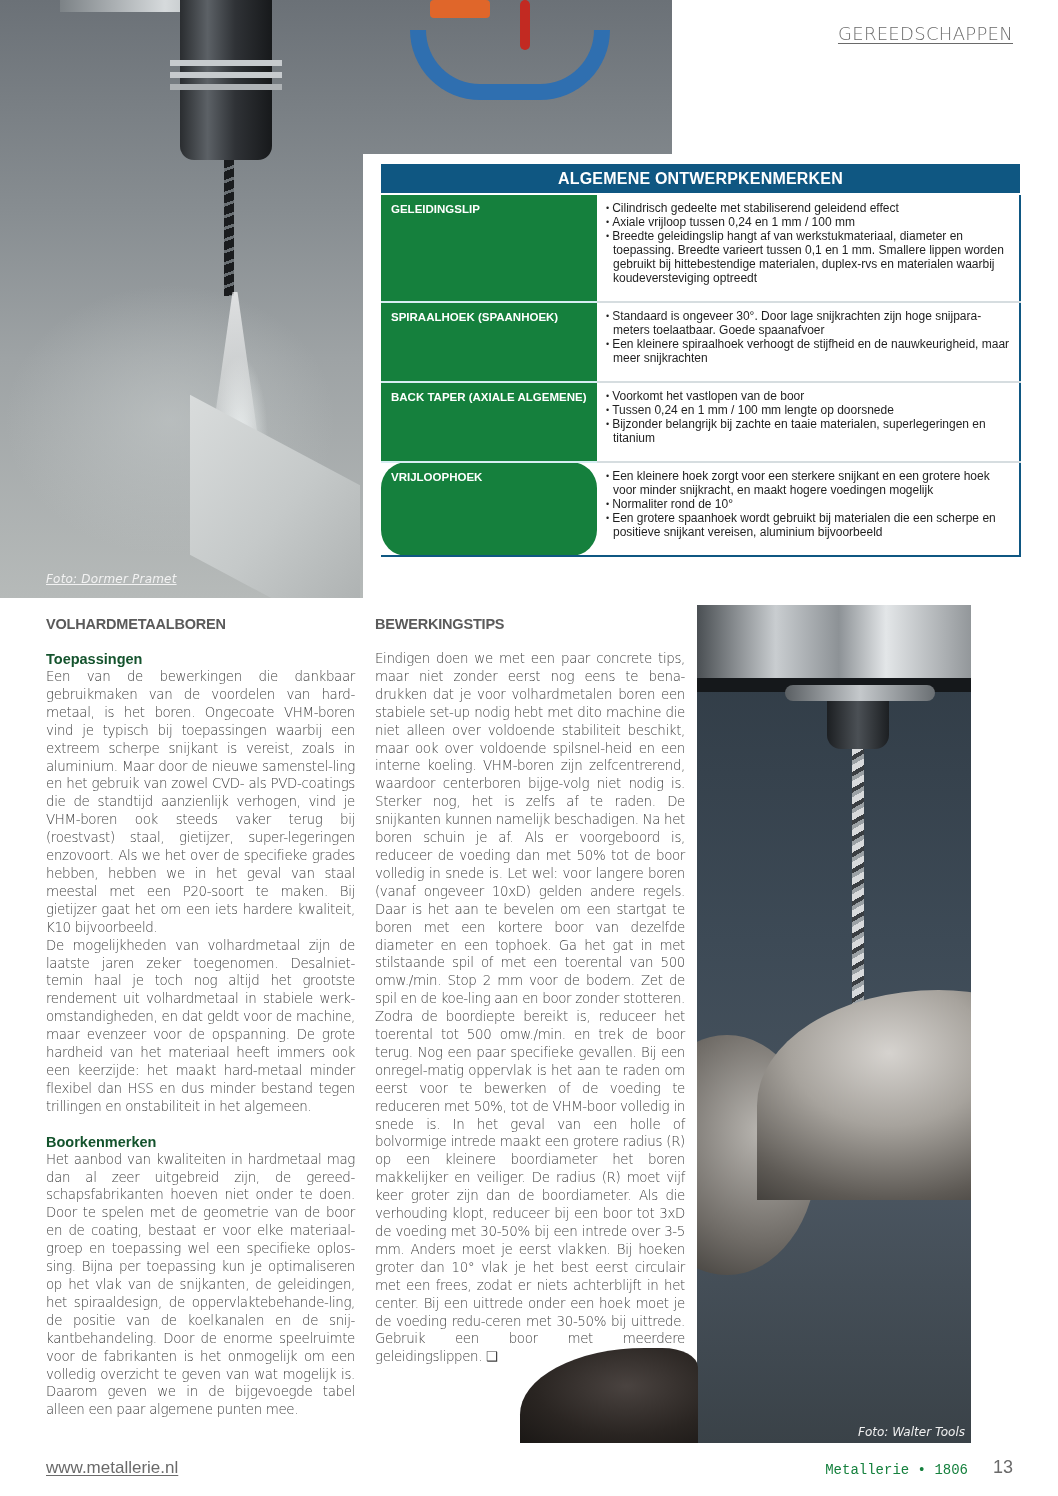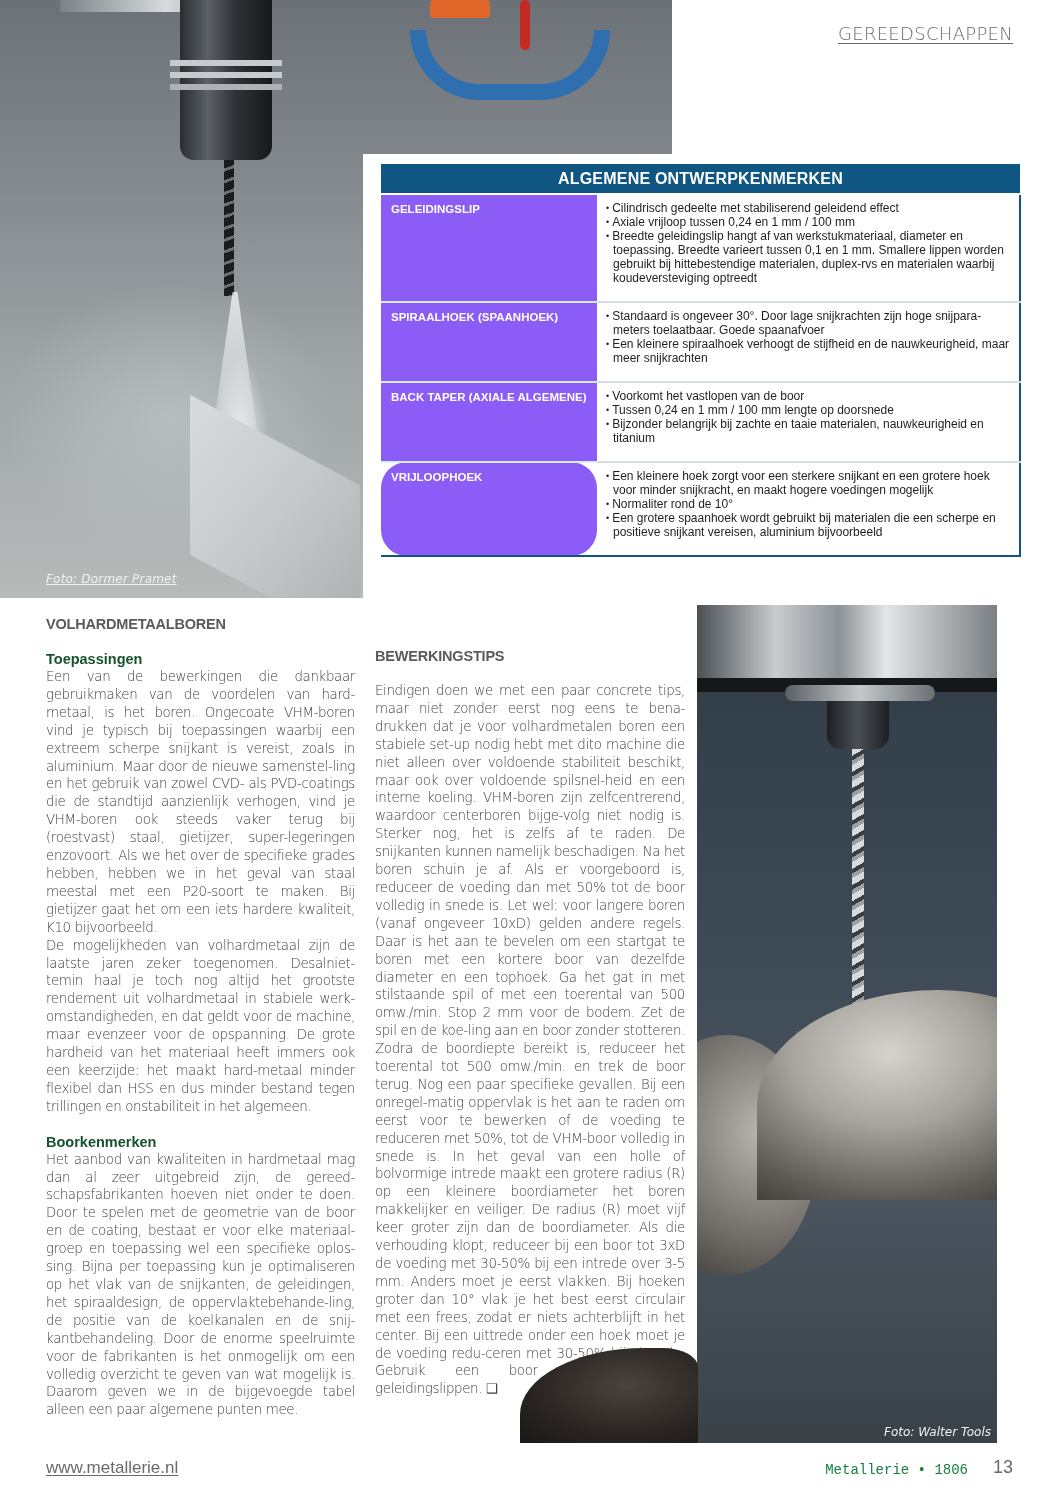--- a/index.html
+++ b/index.html
@@ -69,54 +69,54 @@
     }
     .spec-table { width: 640px; border-collapse: collapse; font-family: "Liberation Sans", sans-serif; margin-left: 8px; }
     .spec-table .thead-cell {
       background: #0f5782; color: #ffffff; text-align: center;
       font-weight: bold; font-size: 16px; height: 30px; letter-spacing: 0.2px;
       border-bottom: 2px solid #ffffff;
     }
     .spec-table td { vertical-align: top; border-bottom: 2px solid #d6dde0; }
     .spec-table tr:last-child td { border-bottom: 2px solid #0f5782; border-radius: 26px; }
     .spec-table .label-cell {
-      background: #8b5cf6; color: #ffffff; font-weight: bold; font-size: 11.5px;
+      background: #15803d; color: #ffffff; font-weight: bold; font-size: 11.5px;
       width: 216px; padding: 8px 10px;
       border-bottom: 2px solid #d7eef3;
     }
     .spec-table .desc-cell {
       font-size: 12px; color: #1f1f1f; padding: 6px 8px 16px 8px; line-height: 14px;
       border-right: 2px solid #0f5782;
     }
     .bullet { display: block; padding-left: 8px; text-indent: -7px; }
     .bullet::before { content: "\2022"; margin-right: 3px; font-size: 9px; vertical-align: 1px; }
 
     
     .col { position: absolute; font-family: "DejaVu Sans", sans-serif; color: #3e3e3e; }
     .col-left { left: 46px; top: 614px; width: 309px; }
-    .col-mid { left: 375px; top: 646px; width: 310px; }
+    .col-mid { left: 375px; top: 614px; width: 310px; }
     .h-section {
       font-family: "Liberation Sans", sans-serif; font-weight: bold; font-size: 14.5px;
       color: #5a5a5a; letter-spacing: -0.2px; margin-bottom: 18px; margin-top: 2px;
     }
     .h-sub {
       font-family: "Liberation Sans", sans-serif; font-weight: bold; font-size: 14.5px;
       color: #14532d; line-height: 18px;
     }
     .body-text {
       font-size: 13.4px; line-height: 17.9px; text-align: justify;
       color: #404040; letter-spacing: -0.35px; font-weight: 300;
     }
     .para { margin-bottom: 0; }
     .gap { height: 17px; }
     .mid-body { margin-top: 6px; }
 
     
     .photo-right {
-      position: absolute; left: 697px; top: 605px; width: 300px; height: 838px;
+      position: absolute; left: 697px; top: 605px; width: 274px; height: 838px;
       background: linear-gradient(180deg, #2f3a44 0%, #3d4a56 40%, #4a5560 70%, #3a4248 100%);
       overflow: hidden;
     }
     .spindle-right {
       position: absolute; left: 0; top: 0; width: 315px; height: 75px;
       background: linear-gradient(90deg, #4a4f53 0%, #c9cdd0 25%, #8d9296 45%, #e3e6e8 60%, #6c7175 100%);
     }
     .spindle-right::after {
       content: ""; position: absolute; left: 0; right: 0; bottom: -12px; height: 14px; background: #15181b;
     }
@@ -205,21 +205,21 @@
         <td class="desc-cell">
           <span class="bullet">Standaard is ongeveer 30°. Door lage snijkrachten zijn hoge snijpara-meters toelaatbaar. Goede spaanafvoer</span>
           <span class="bullet">Een kleinere spiraalhoek verhoogt de stijfheid en de nauwkeurigheid, maar meer snijkrachten</span>
         </td>
       </tr>
       <tr style="height:70px">
         <td class="label-cell">BACK TAPER (AXIALE ALGEMENE)</td>
         <td class="desc-cell">
           <span class="bullet">Voorkomt het vastlopen van de boor</span>
           <span class="bullet">Tussen 0,24 en 1 mm / 100 mm lengte op doorsnede</span>
-          <span class="bullet">Bijzonder belangrijk bij zachte en taaie materialen, nauwkeurigheid en titanium</span>
+          <span class="bullet">Bijzonder belangrijk bij zachte en taaie materialen, superlegeringen en titanium</span>
         </td>
       </tr>
       <tr style="height:84px">
         <td class="label-cell">VRIJLOOPHOEK</td>
         <td class="desc-cell">
           <span class="bullet">Een kleinere hoek zorgt voor een sterkere snijkant en een grotere hoek voor minder snijkracht, en maakt hogere voedingen mogelijk</span>
           <span class="bullet">Normaliter rond de 10°</span>
           <span class="bullet">Een grotere spaanhoek wordt gebruikt bij materialen die een scherpe en positieve snijkant vereisen, aluminium bijvoorbeeld</span>
         </td>
       </tr>

